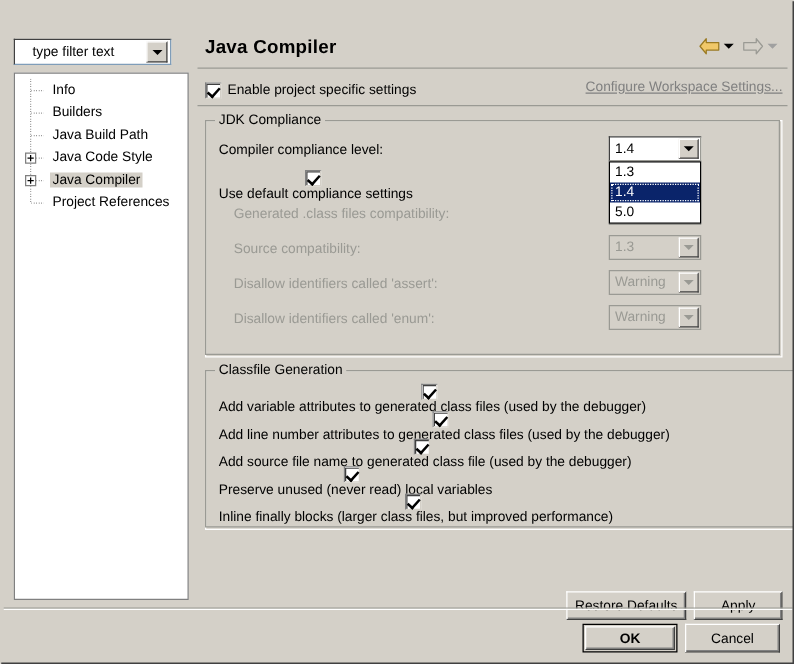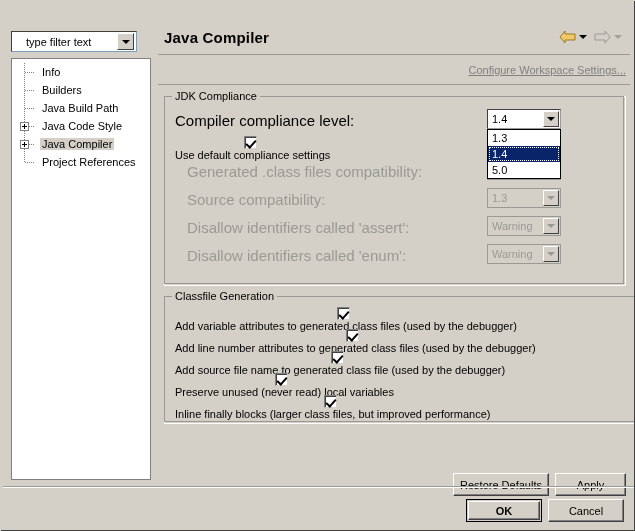--- a/index.html
+++ b/index.html
@@ -302,21 +302,21 @@
   }
   #jdk-group { left: 6px; top: 72px; width: 462px; height: 190px; }
   #classfile-group { left: 6px; top: 272px; width: 528px; height: 128px; }
 
   .field-row {
     position: absolute;
     left: 10px;
     height: 22px;
     display: flex;
     align-items: center;
-    font-size: 15px;
+    font-size: 11px;
   }
   .field-label { color: #000; }
   .field-label.dim { color: #9a9a94; }
 
   .combo {
     position: absolute;
     width: 74px; height: 20px;
     background: #ffffff;
     border: 1px solid #404040;
     border-right-color: #9a9a94;
@@ -517,20 +517,24 @@
         </svg>
         <span class="drop-tri"></span>
         <svg width="17" height="14" viewBox="0 0 17 14">
           <polygon points="11,1 11,4 1,4 1,10 11,10 11,13 16,7" fill="#d4d0c8" stroke="#9a9a94" stroke-width="1" stroke-linejoin="round"></polygon>
         </svg>
         <span class="drop-tri dim"></span>
       </div>
 
       <div class="hr-title"></div>
 
+      <div class="enable-row">
+        <span class="cb checked"></span>
+        <span>Enable project specific settings</span>
+      </div>
       <div class="ws-link">Configure Workspace Settings...</div>
 
       <div class="hr-enable"></div>
 
       <div class="group" id="jdk-group">
         <span class="gb-inner"></span>
         <span class="gb-title">JDK Compliance</span>
 
         <div class="field-row" style="top:12px;">
           <span class="field-label">Compiler compliance level:</span>

